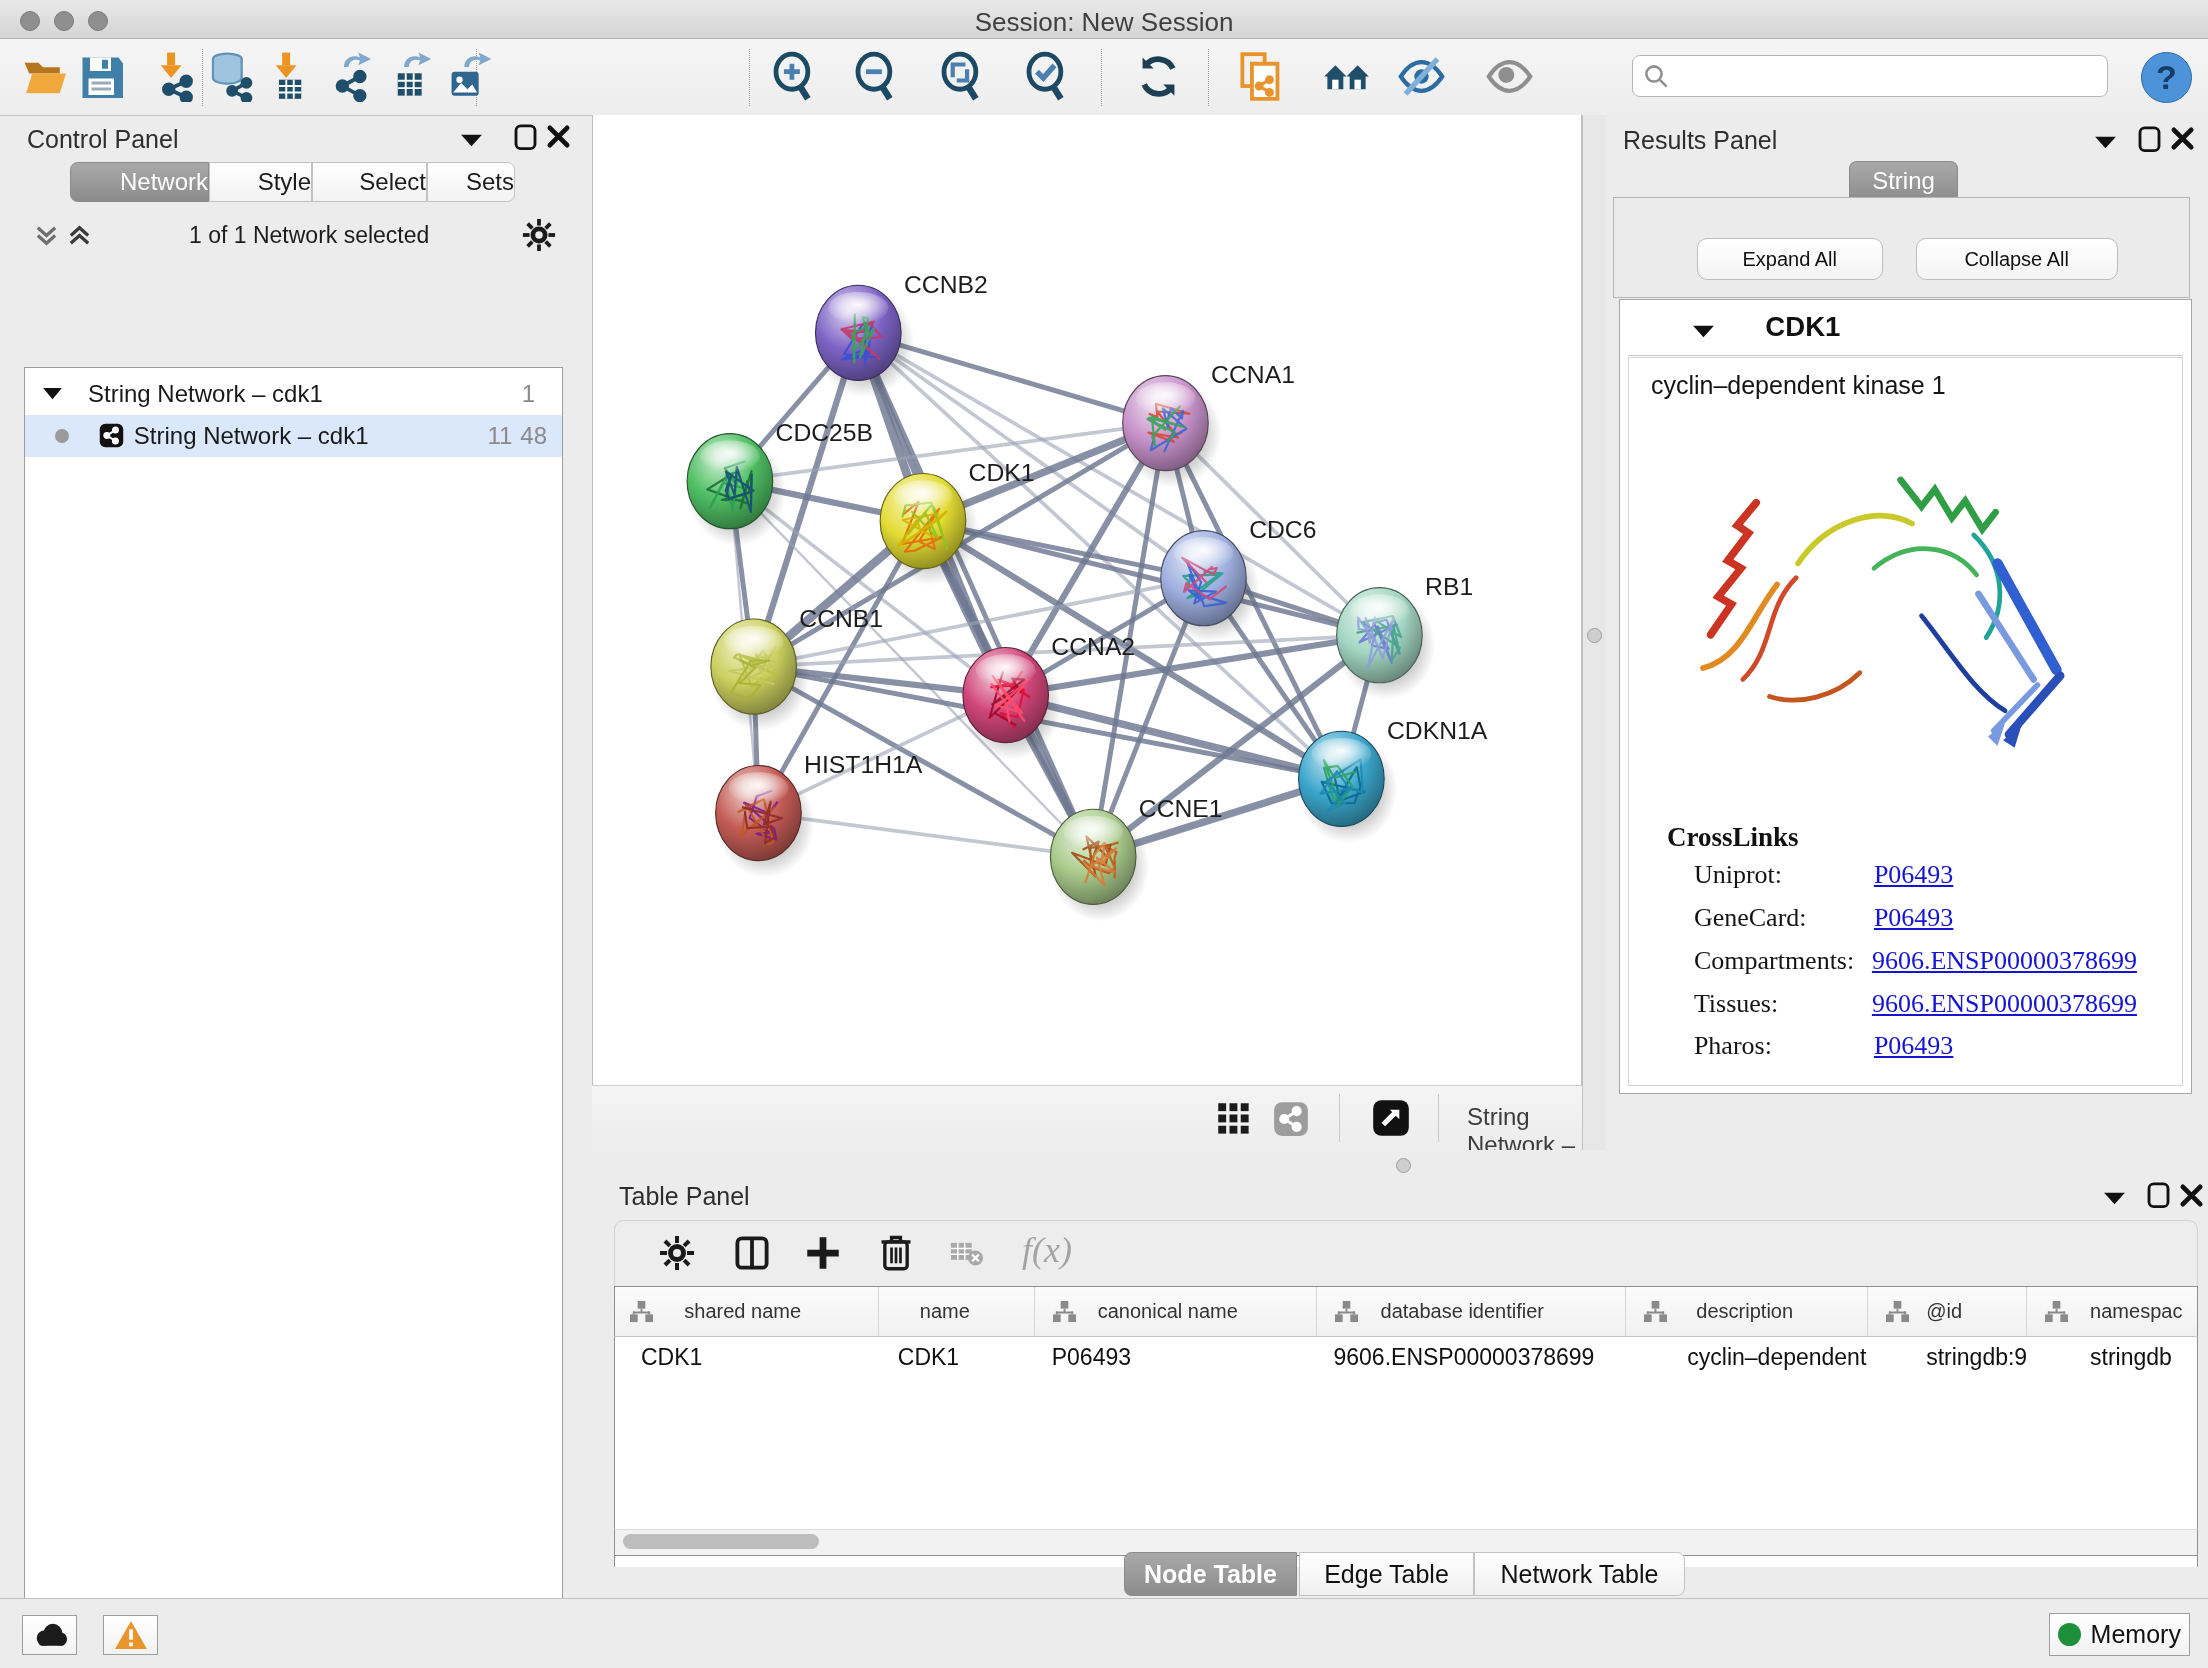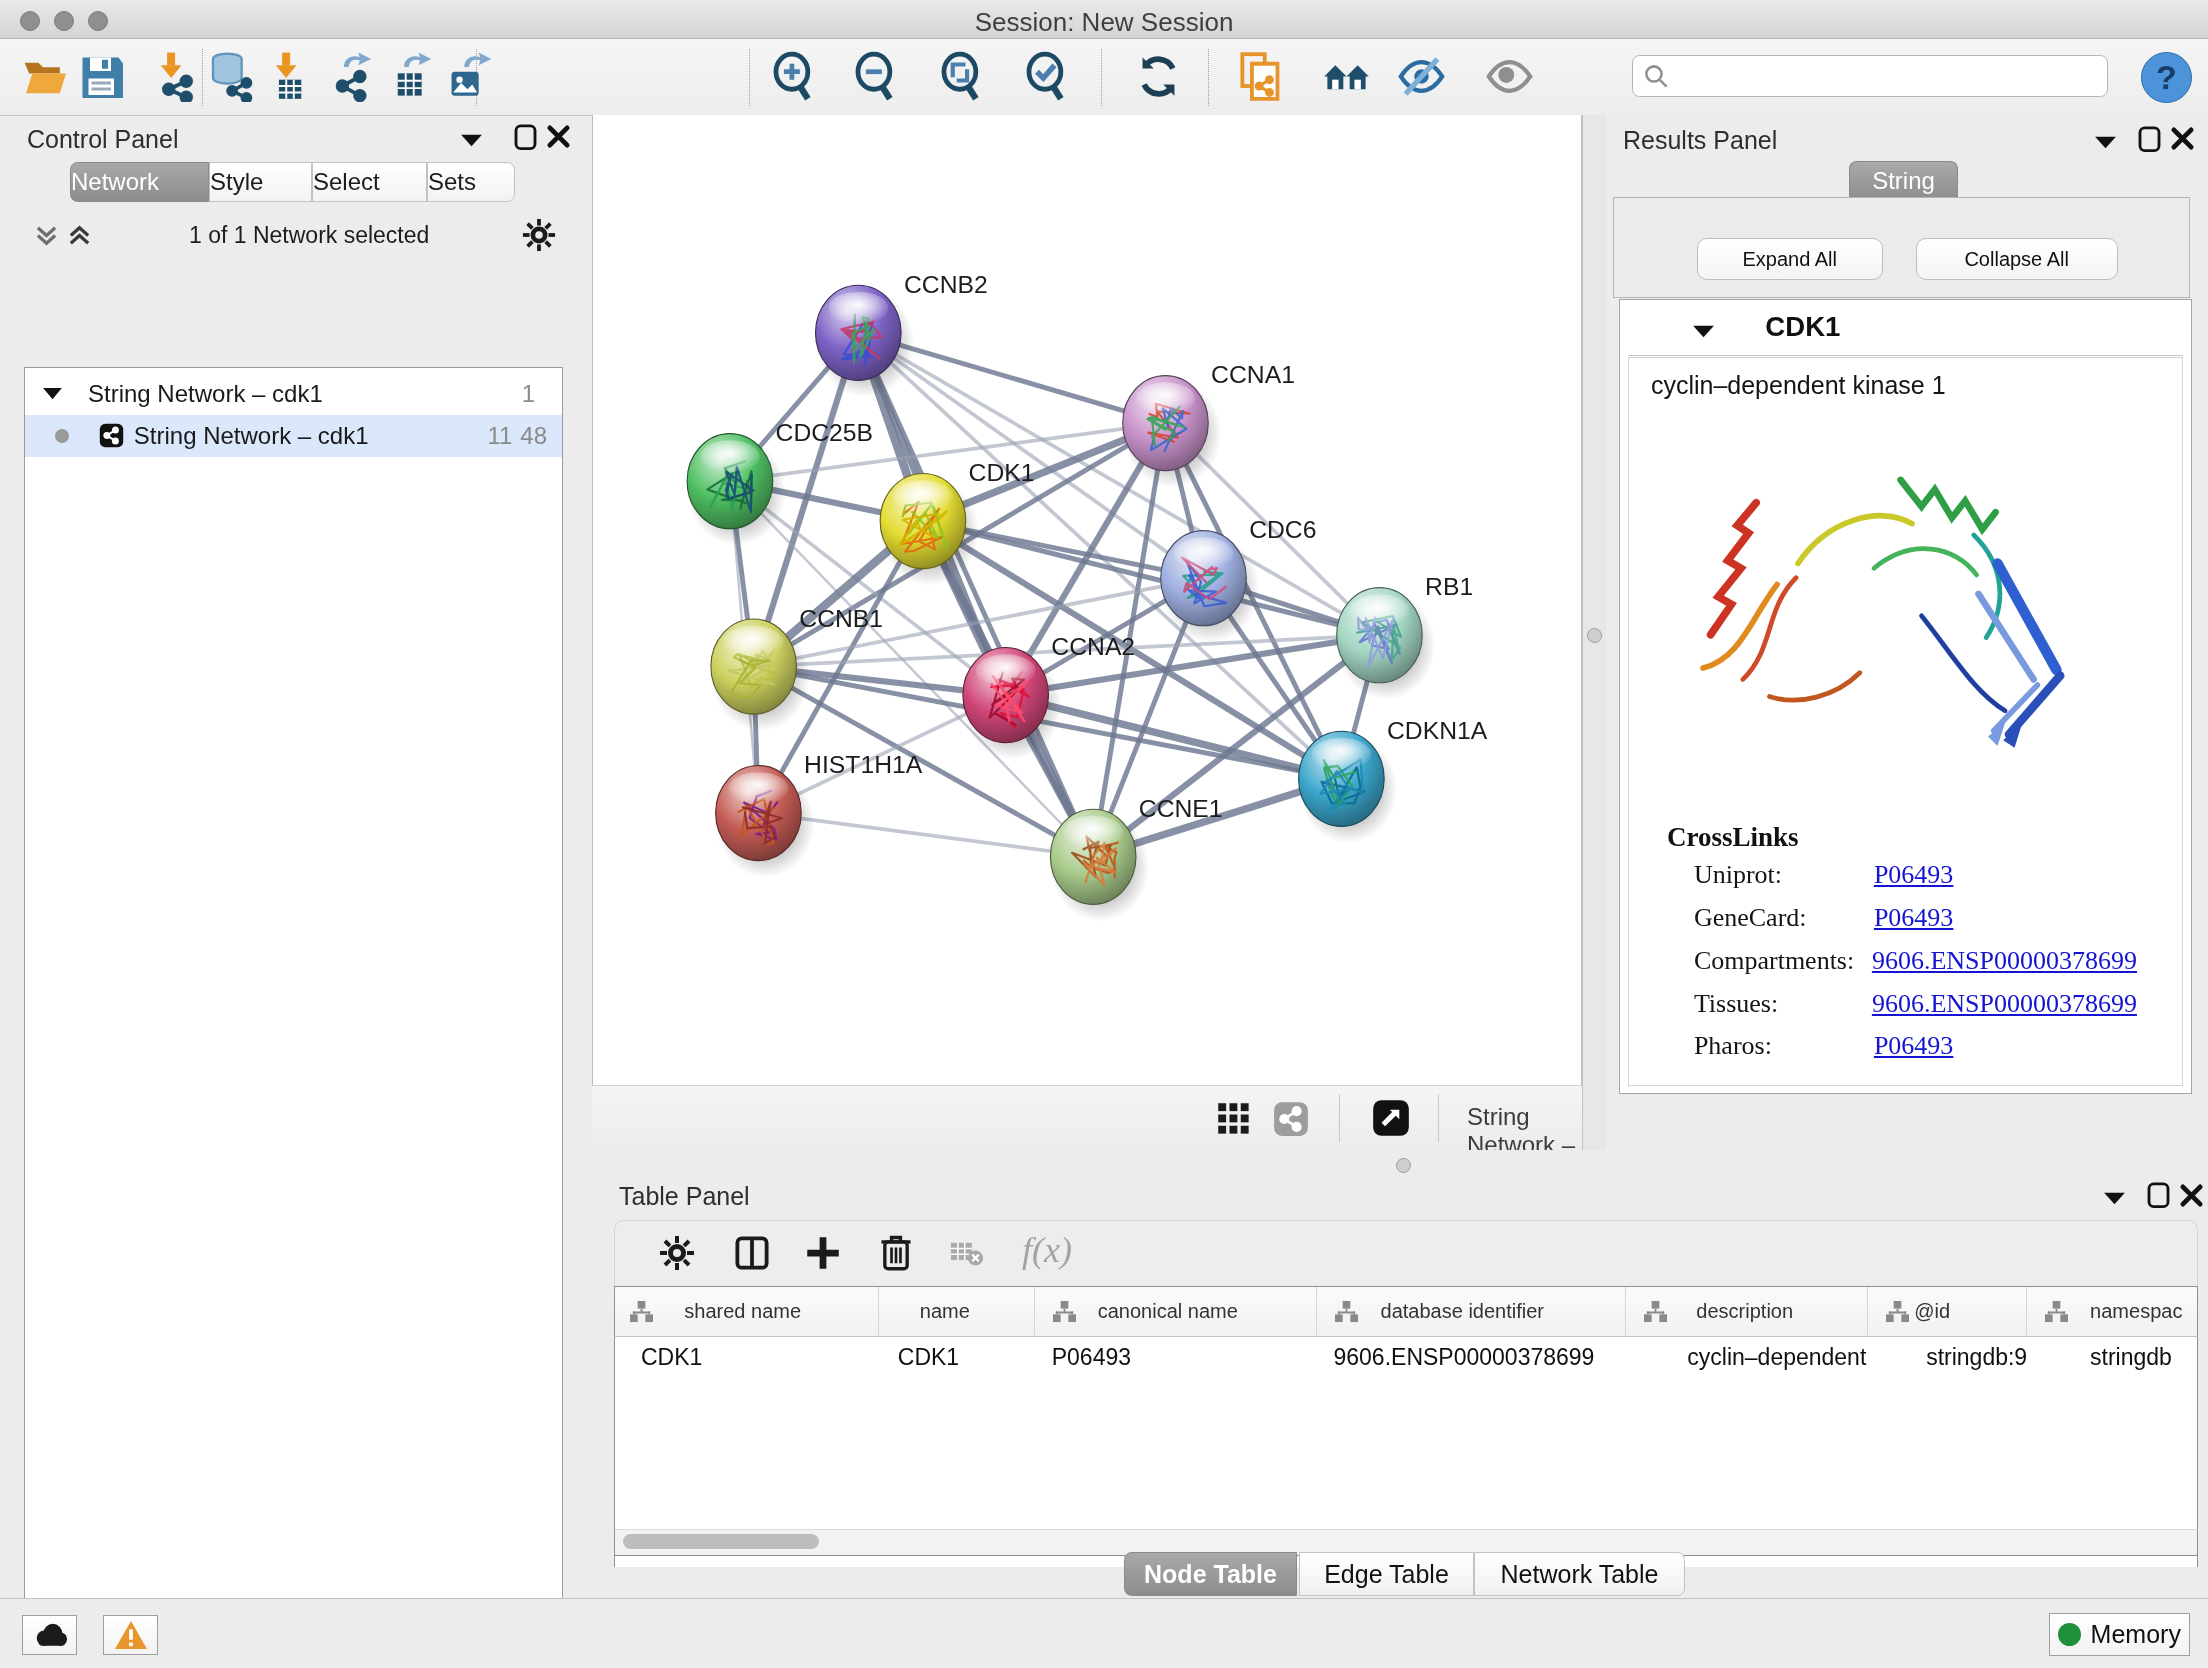--- a/index.html
+++ b/index.html
@@ -13,21 +13,21 @@
   .toolbar{left:0;top:39px;width:2208px;height:76px;background:linear-gradient(#f5f5f5,#ededed);border-bottom:1px solid #c6c6c6;}
   .tsep{top:9.5px;width:0;height:57px;border-left:1.9px dotted #9f9f9f;}
   .tbtn{top:11.4px;width:53px;height:53px;display:flex;align-items:center;justify-content:center;}
   .searchbox{left:1632px;top:16px;width:476px;height:42px;background:#fff;border:1px solid #b5b5b5;border-radius:7.6px;display:flex;align-items:center;padding-left:9.5px;box-sizing:border-box;}
   .searchbox input{border:none;outline:none;font-size:23px;width:409px;background:transparent;font-family:"Liberation Sans",sans-serif;}
   .helpbtn{left:2141px;top:13.3px;width:49px;height:49px;border-radius:50%;background:#4d93d9;border:1.9px solid #2e6aa8;color:#173c66;font-size:34px;font-weight:bold;display:flex;align-items:center;justify-content:center;}
   
   .phead{font-size:25px;color:#2e2e2e;}
   
   .cp{left:0;top:115px;width:584px;height:1588px;}
-  .tab{box-sizing:border-box;border:1px solid #c2c2c2;background:linear-gradient(#ffffff,#f2f2f2);color:#1c1c1c;font-size:24px;display:flex;align-items:center;justify-content:flex-start;height:40px;}
+  .tab{box-sizing:border-box;border:1px solid #c2c2c2;background:linear-gradient(#ffffff,#f2f2f2);color:#1c1c1c;font-size:24px;display:flex;align-items:center;justify-content:flex-end;height:40px;}
   .tab.sel{background:linear-gradient(#a9a9a9,#8c8c8c);color:#fff;border-color:#8a8a8a;}
   .treebox{left:24px;top:252px;width:539px;height:1322px;background:#fff;border:1px solid #9c9c9c;box-sizing:border-box;}
   .trow{height:42px;display:flex;align-items:center;font-size:24px;color:#1a1a1a;}
   .tnum{color:#8a8a8a;}
   
   .canvas{left:592px;top:115px;width:990px;height:970px;background:#fff;border-left:1px solid #bdbdbd;border-right:1px solid #bdbdbd;box-sizing:border-box;}
   .netfooter{left:592px;top:1085px;width:990px;height:65px;background:linear-gradient(#f4f4f4,#ececec);border-top:1px solid #cfcfcf;border-bottom:1px solid #cfcfcf;}
   .fsep{top:7.6px;width:0;height:48px;border-left:1px solid #c9c9c9;}
   .ftext{font-size:24px;color:#3c3c3c;top:17px;}
   .fnum{font-size:24px;color:#8f8f8f;top:17px;}
@@ -783,21 +783,21 @@
         <svg style="margin-left:17px" width="25" height="23" viewBox="0 0 26 24">
             <g fill="#8a8a8a">
               <rect x="9" y="1" width="8" height="8"></rect>
               <rect x="1" y="15" width="8" height="8"></rect>
               <rect x="17" y="15" width="8" height="8"></rect>
               <path d="M12 9h2v3h-2zM4 12h18v2H4z"></path>
               <rect x="4" y="12" width="2" height="3"></rect>
               <rect x="20" y="12" width="2" height="3"></rect>
             </g>
           </svg>
-        <span style="margin-left:4px">@id</span>
+        <span style="margin-left:16px">@id</span>
       </div>
       <div class="thcell" style="width:170px;border-right:none">
         <svg style="margin-left:17px" width="25" height="23" viewBox="0 0 26 24">
             <g fill="#8a8a8a">
               <rect x="9" y="1" width="8" height="8"></rect>
               <rect x="1" y="15" width="8" height="8"></rect>
               <rect x="17" y="15" width="8" height="8"></rect>
               <path d="M12 9h2v3h-2zM4 12h18v2H4z"></path>
               <rect x="4" y="12" width="2" height="3"></rect>
               <rect x="20" y="12" width="2" height="3"></rect>

